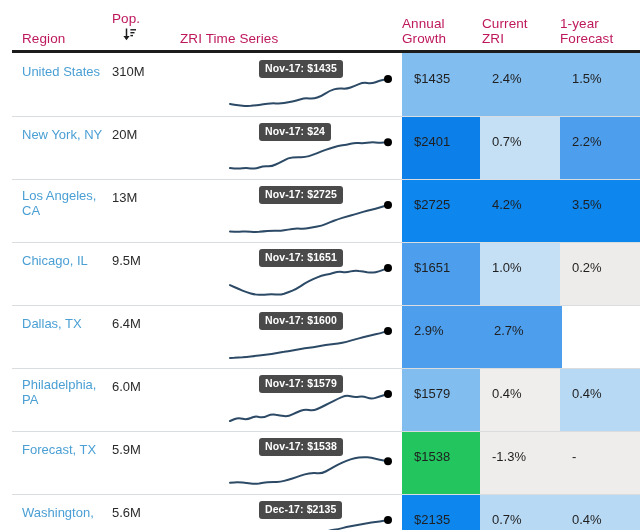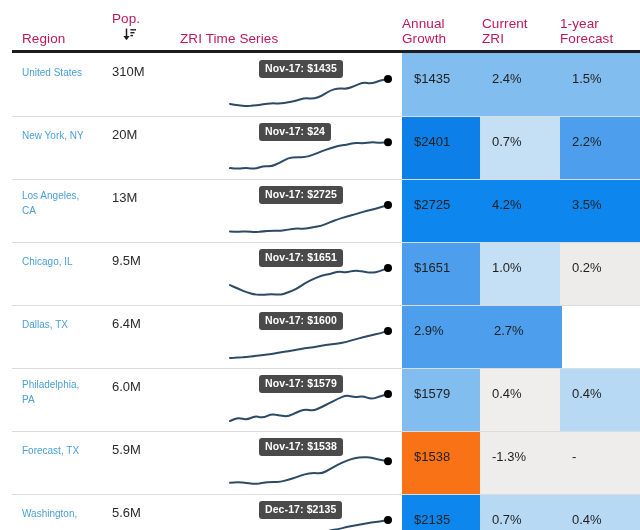--- a/index.html
+++ b/index.html
@@ -89,21 +89,21 @@
     height: 1px;
     background: #d9dde0;
   }
 
   .cell {
     position: relative;
     padding-top: 9px;
   }
 
   .region-link {
-    font-size: 10px;
+    font-size: 13px;
     color: #4a9fd4;
     line-height: 15px;
     cursor: pointer;
   }
   .pop-val {
     font-size: 13px;
     color: #2b2b2b;
     line-height: 15px;
   }
 
@@ -290,21 +290,21 @@
       <div class="row">
         <div class="cell col-region"><span class="region-link">Forecast, TX</span></div>
         <div class="cell col-pop"><span class="pop-val">5.9M</span></div>
         <div class="cell col-spark">
           <svg class="spark-svg" viewBox="0 0 222 63">
             <path class="spark-path" d="M 50.0 51.7 Q 50.0 51.7 54.2 51.4 Q 58.3 51.1 62.5 51.6 Q 66.6 52.0 70.8 52.5 Q 74.9 53.0 79.1 52.4 Q 83.3 51.7 87.4 51.2 Q 91.6 50.8 95.7 50.9 Q 99.9 51.1 104.1 49.9 Q 108.2 48.8 112.4 47.5 Q 116.5 46.3 120.7 44.6 Q 124.8 43.0 129.0 42.4 Q 133.2 41.8 137.3 42.2 Q 141.5 42.7 145.6 40.5 Q 149.8 38.2 153.9 35.8 Q 158.1 33.4 162.3 31.6 Q 166.4 29.9 170.6 28.4 Q 174.7 27.0 178.9 26.5 Q 183.1 26.0 187.2 26.3 Q 191.4 26.6 195.5 27.8 Q 199.7 28.9 203.8 29.5 L 208.0 30.2"></path>
             <circle class="spark-dot" cx="208.0" cy="30.2" r="4"></circle>
           </svg>
           <div class="tooltip">Nov-17: $1538</div>
         </div>
-        <div class="val-cell col-zri" style="background: #f97316;"><span class="val-text">$1538</span></div>
+        <div class="val-cell col-zri" style="background: #22c55e;"><span class="val-text">$1538</span></div>
         <div class="val-cell col-growth" style="background: rgb(239, 237, 235);"><span class="val-text">-1.3%</span></div>
         <div class="val-cell col-forecast" style="background: rgb(239, 237, 235);"><span class="val-text">-</span></div>
       </div>
       <div class="row">
         <div class="cell col-region"><span class="region-link">Washington,</span></div>
         <div class="cell col-pop"><span class="pop-val">5.6M</span></div>
         <div class="cell col-spark">
           <svg class="spark-svg" viewBox="0 0 222 63">
             <path class="spark-path" d="M 50.0 52.7 Q 50.0 52.7 54.2 52.9 Q 58.3 53.0 62.5 52.5 Q 66.6 52.0 70.8 52.2 Q 74.9 52.5 79.1 51.5 Q 83.3 50.5 87.4 49.7 Q 91.6 49.0 95.7 48.2 Q 99.9 47.4 104.1 46.8 Q 108.2 46.2 112.4 45.1 Q 116.5 43.9 120.7 42.9 Q 124.8 41.9 129.0 41.1 Q 133.2 40.4 137.3 39.5 Q 141.5 38.6 145.6 37.6 Q 149.8 36.6 153.9 35.8 Q 158.1 35.1 162.3 34.1 Q 166.4 33.1 170.6 32.3 Q 174.7 31.6 178.9 30.8 Q 183.1 30.0 187.2 29.3 Q 191.4 28.5 195.5 28.0 Q 199.7 27.5 203.8 26.8 L 208.0 26.0"></path>
             <circle class="spark-dot" cx="208.0" cy="26.0" r="4"></circle>

